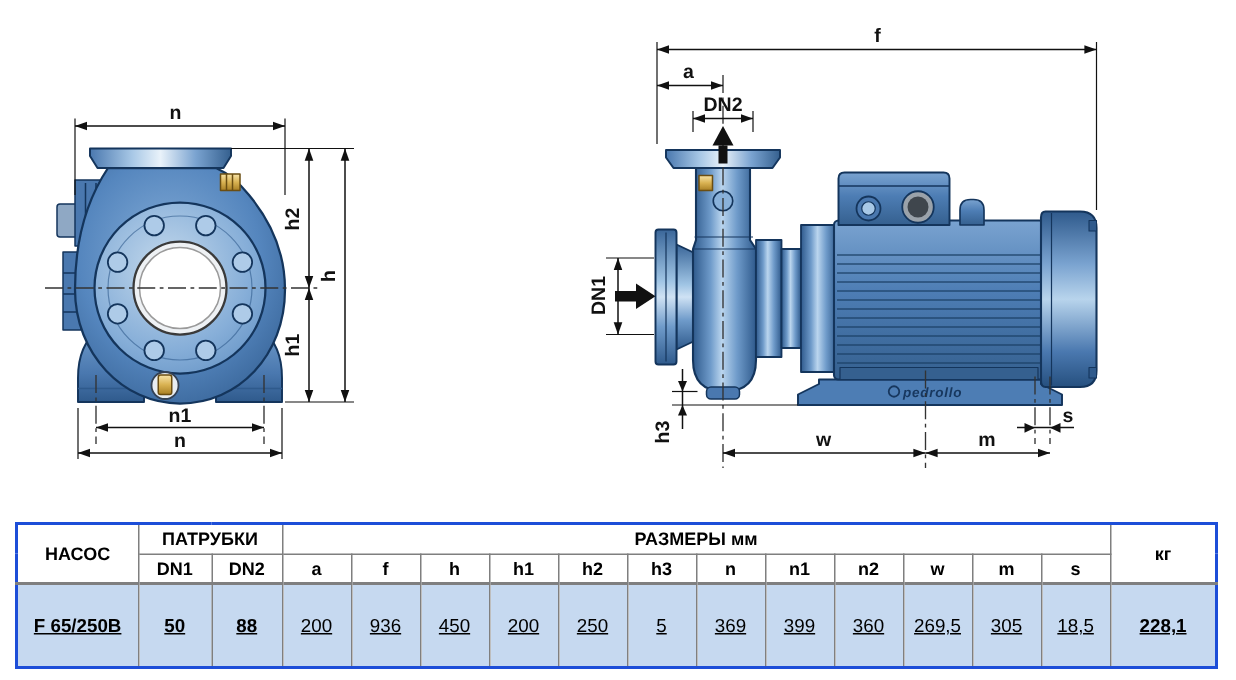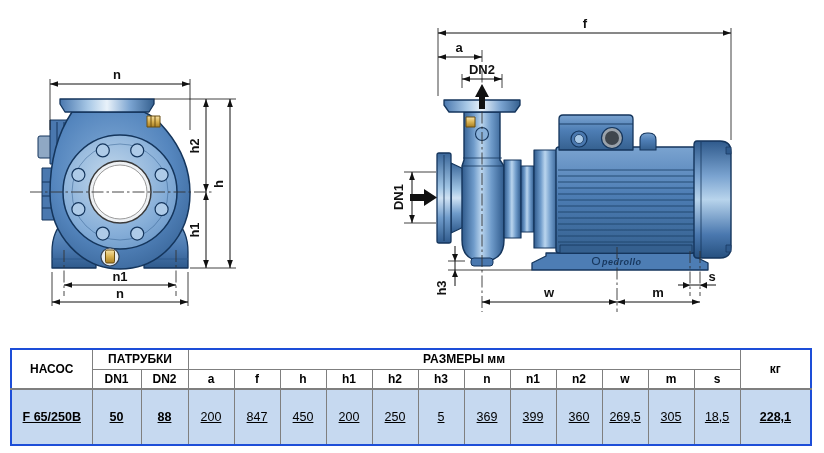--- a/index.html
+++ b/index.html
@@ -324,21 +324,21 @@
         <th>m</th>
         <th>s</th>
       </tr>
     </thead>
     <tbody>
       <tr>
         <td class="b">F 65/250B</td>
         <td class="b">50</td>
         <td class="b">88</td>
         <td>200</td>
-        <td>847</td>
+        <td>936</td>
         <td>450</td>
         <td>200</td>
         <td>250</td>
         <td>5</td>
         <td>369</td>
         <td>399</td>
         <td>360</td>
         <td>269,5</td>
         <td>305</td>
         <td>18,5</td>

